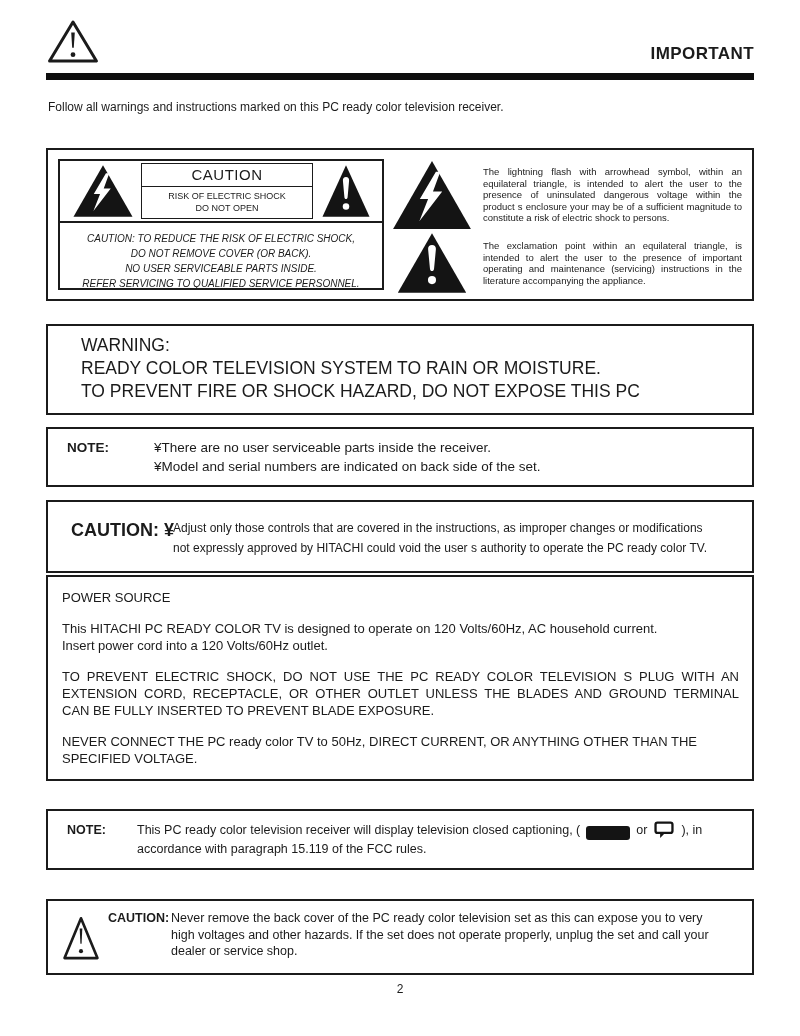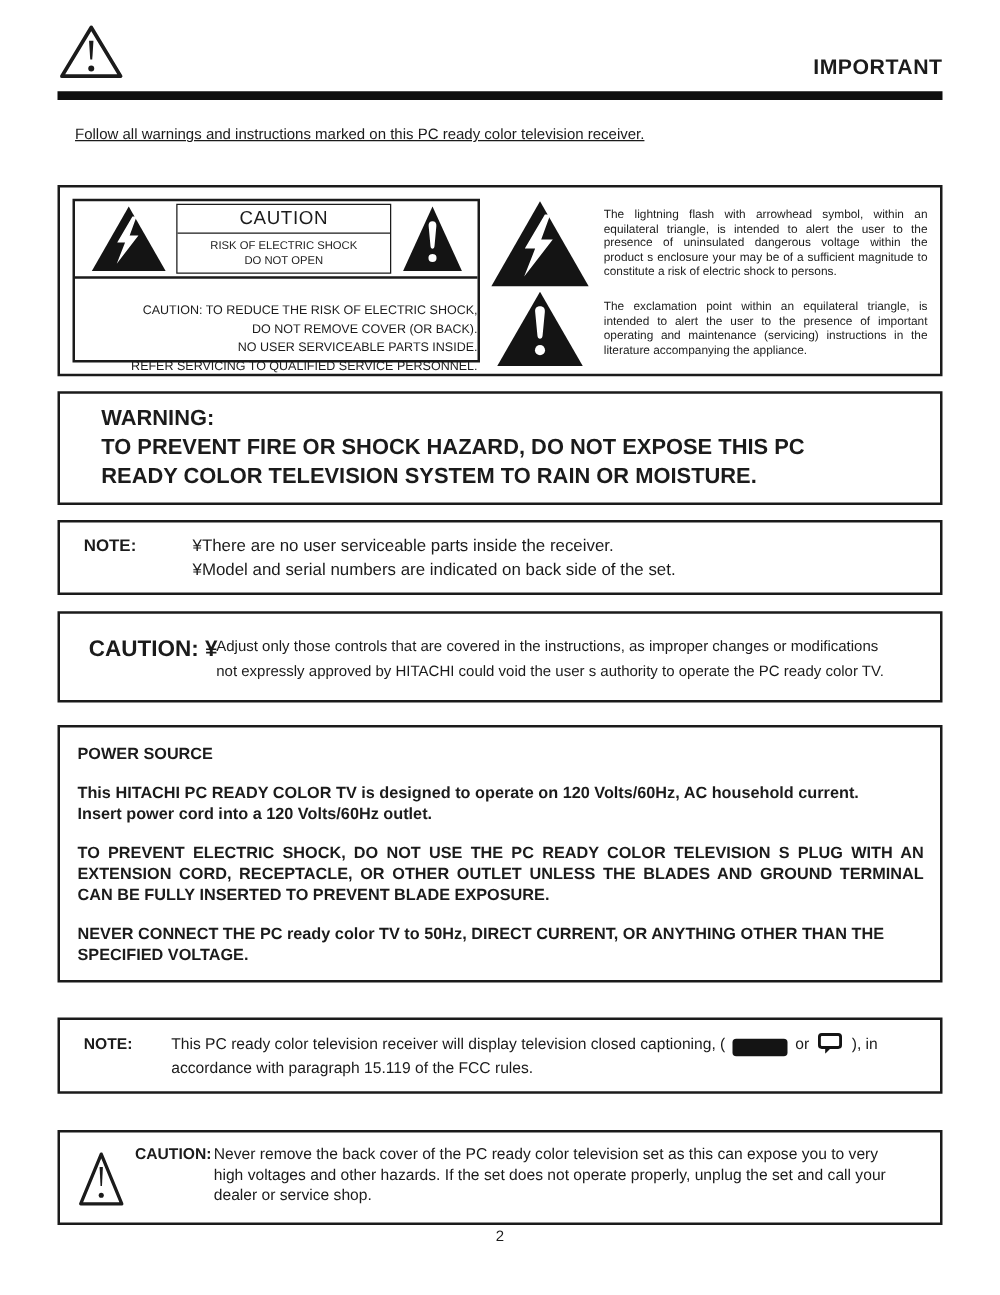--- a/index.html
+++ b/index.html
@@ -8,53 +8,53 @@
     width: 800px; height: 1036px; overflow: hidden;
     font-family: "Liberation Sans", sans-serif;
     color: #1b1b1b;
   }
   .page { width: 800px; height: 1036px; padding: 0 46px; position: relative; }
 
   
   .hdr { display: flex; justify-content: space-between; align-items: flex-end; padding-top: 18px; }
   .hdr h1 { font-size: 17px; font-weight: bold; letter-spacing: .4px; line-height: 1; padding-bottom: 2px; }
   .rule { height: 7px; background: #0e0e0e; margin-top: 9px; }
-  .intro { font-size: 12px; margin-top: 20px; margin-left: 14px; text-decoration: underline; }
+  .intro { font-size: 12px; margin-top: 20px; margin-left: 2px; }
 
   
   .safety { margin-top: 34px; border: 2px solid #1b1b1b; height: 153px; display: flex; padding: 9px 8px 9px 10px; gap: 6px; }
   .label-box { border: 2px solid #1b1b1b; width: 326px; flex: none; display: flex; flex-direction: column; }
   .label-top { flex: 1; display: flex; align-items: center; justify-content: space-evenly; padding: 2px 4px; }
   .label-div { border-top: 2px solid #1b1b1b; }
-  .label-lines { text-align: right; font-size: 10px; line-height: 15px; padding: 18px 0 5px; }
+  .label-lines { text-align: center; font-size: 10px; line-height: 15px; padding: 8px 0 5px; font-style: italic; }
   .lc-rect { border: 1.5px solid #1b1b1b; width: 172px; text-align: center; }
   .lc-title { font-size: 15px; letter-spacing: .5px; padding: 2px 0 3px; }
   .lc-div { border-top: 1.5px solid #1b1b1b; }
   .lc-subs { padding: 3px 0 4px; }
   .lc-sub { font-size: 9px; line-height: 12px; }
 
   .safety-right { flex: 1; display: flex; flex-direction: column; justify-content: space-between; }
   .sr-row { display: flex; align-items: center; gap: 9px; }
   .sr-icon { flex: none; display: flex; align-items: center; justify-content: center; width: 84px; }
   .sr-text { flex: 1; font-size: 9.5px; line-height: 11.5px; padding-right: 2px; }
   .jl { text-align: justify; text-align-last: justify; }
 
   
   .bx { border: 2px solid #1b1b1b; }
 
-  .warning-box { margin-top: 12px; padding: 8px 16px 10px 33px; font-weight: bold; font-size: 17.5px; line-height: 23px; }
+  .warning-box { margin-top: 23px; padding: 8px 16px 10px 33px; font-weight: normal; font-size: 17.5px; line-height: 23px; }
 
   .note-box { margin-top: 12px; padding: 9px 14px 9px 19px; display: flex; font-size: 13.5px; line-height: 19px; }
   .note-box b { width: 87px; flex: none; }
 
   .caution-adjust { margin-top: 13px; padding: 17px 20px 13px 23px; display: flex; }
   .caution-adjust b { font-size: 18px; flex: none; width: 102px; white-space: nowrap; padding-top: 1px; }
   .caution-adjust .ca-body { flex: 1; font-size: 12px; line-height: 19.5px; }
 
-  .power-box { margin-top: 18px; padding: 12px 13px 12px 14px; font-weight: bold; font-size: 13px; line-height: 17px; }
+  .power-box { margin-top: 2px; padding: 12px 13px 12px 14px; font-weight: normal; font-size: 13px; line-height: 17px; }
   .power-box .pgap { height: 14px; }
 
   .cc-note { margin-top: 28px; padding: 10px 14px 9px 19px; display: flex; font-size: 12.5px; line-height: 19px; }
   .cc-note b { width: 70px; flex: none; }
   .cc-body { flex: 1; }
   .cc-badge { display: inline-block; vertical-align: -2px; width: 23px; height: 14px; background: #141414; color: #fff; border-radius: 3px; font-size: 8.5px; font-weight: bold; line-height: 14px; text-align: center; letter-spacing: .5px; margin: 0 6px; padding-left: 44px; }
   .cc-bubble { display: inline-block; vertical-align: -4px; margin: 0 7px; }
 
   .back-caution { margin-top: 29px; padding: 9px 12px 10px 14px; display: flex; font-size: 12.5px; line-height: 16.5px; }
   .bc-icon { flex: none; width: 46px; padding-top: 3px; }
@@ -147,22 +147,22 @@
           <div class="jl">intended to alert the user to the presence of important</div>
           <div class="jl">operating and maintenance (servicing) instructions in the</div>
           <div>literature accompanying the appliance.</div>
         </div>
       </div>
     </div>
   </section>
 
   <section class="bx warning-box">
     <div>WARNING:</div>
+    <div>READY COLOR TELEVISION SYSTEM TO RAIN OR MOISTURE.</div>
     <div>TO PREVENT FIRE OR SHOCK HAZARD, DO NOT EXPOSE THIS PC</div>
-    <div>READY COLOR TELEVISION SYSTEM TO RAIN OR MOISTURE.</div>
   </section>
 
   <section class="bx note-box">
     <b>NOTE:</b>
     <div>
       <div>¥There are no user serviceable parts inside the receiver.</div>
       <div>¥Model and serial numbers are indicated on back side of the set.</div>
     </div>
   </section>
 

